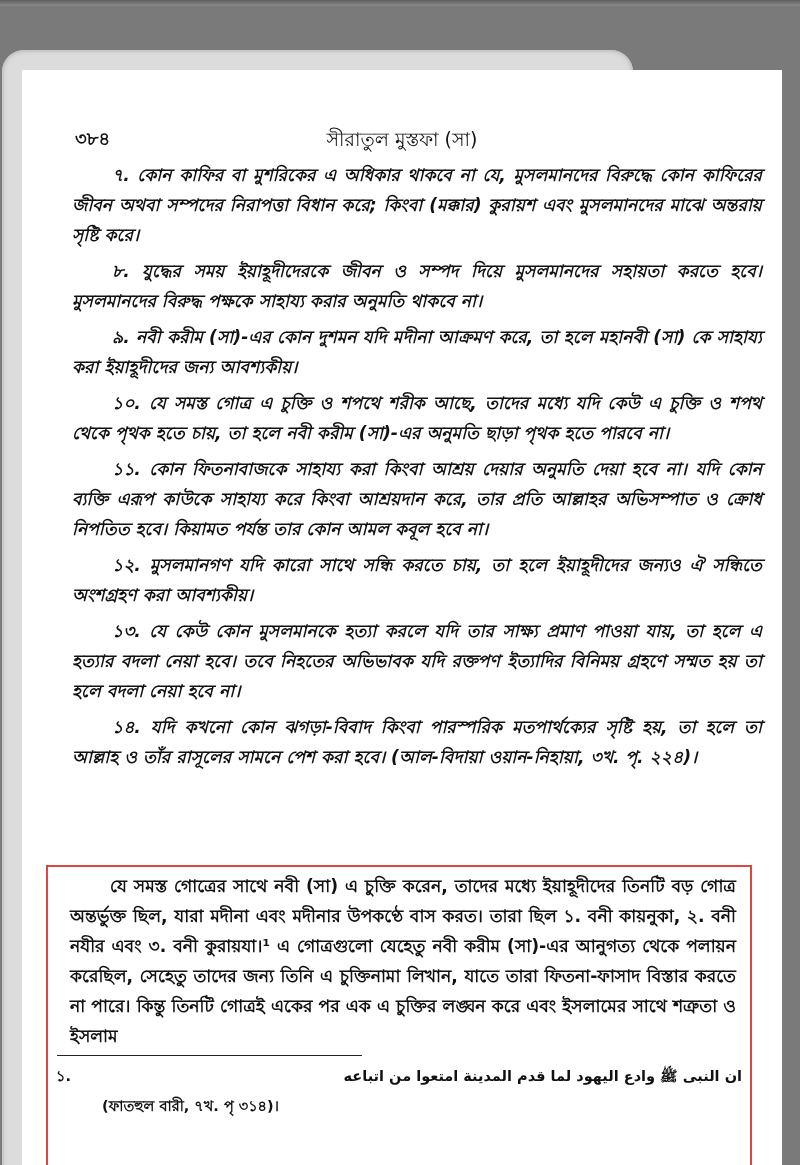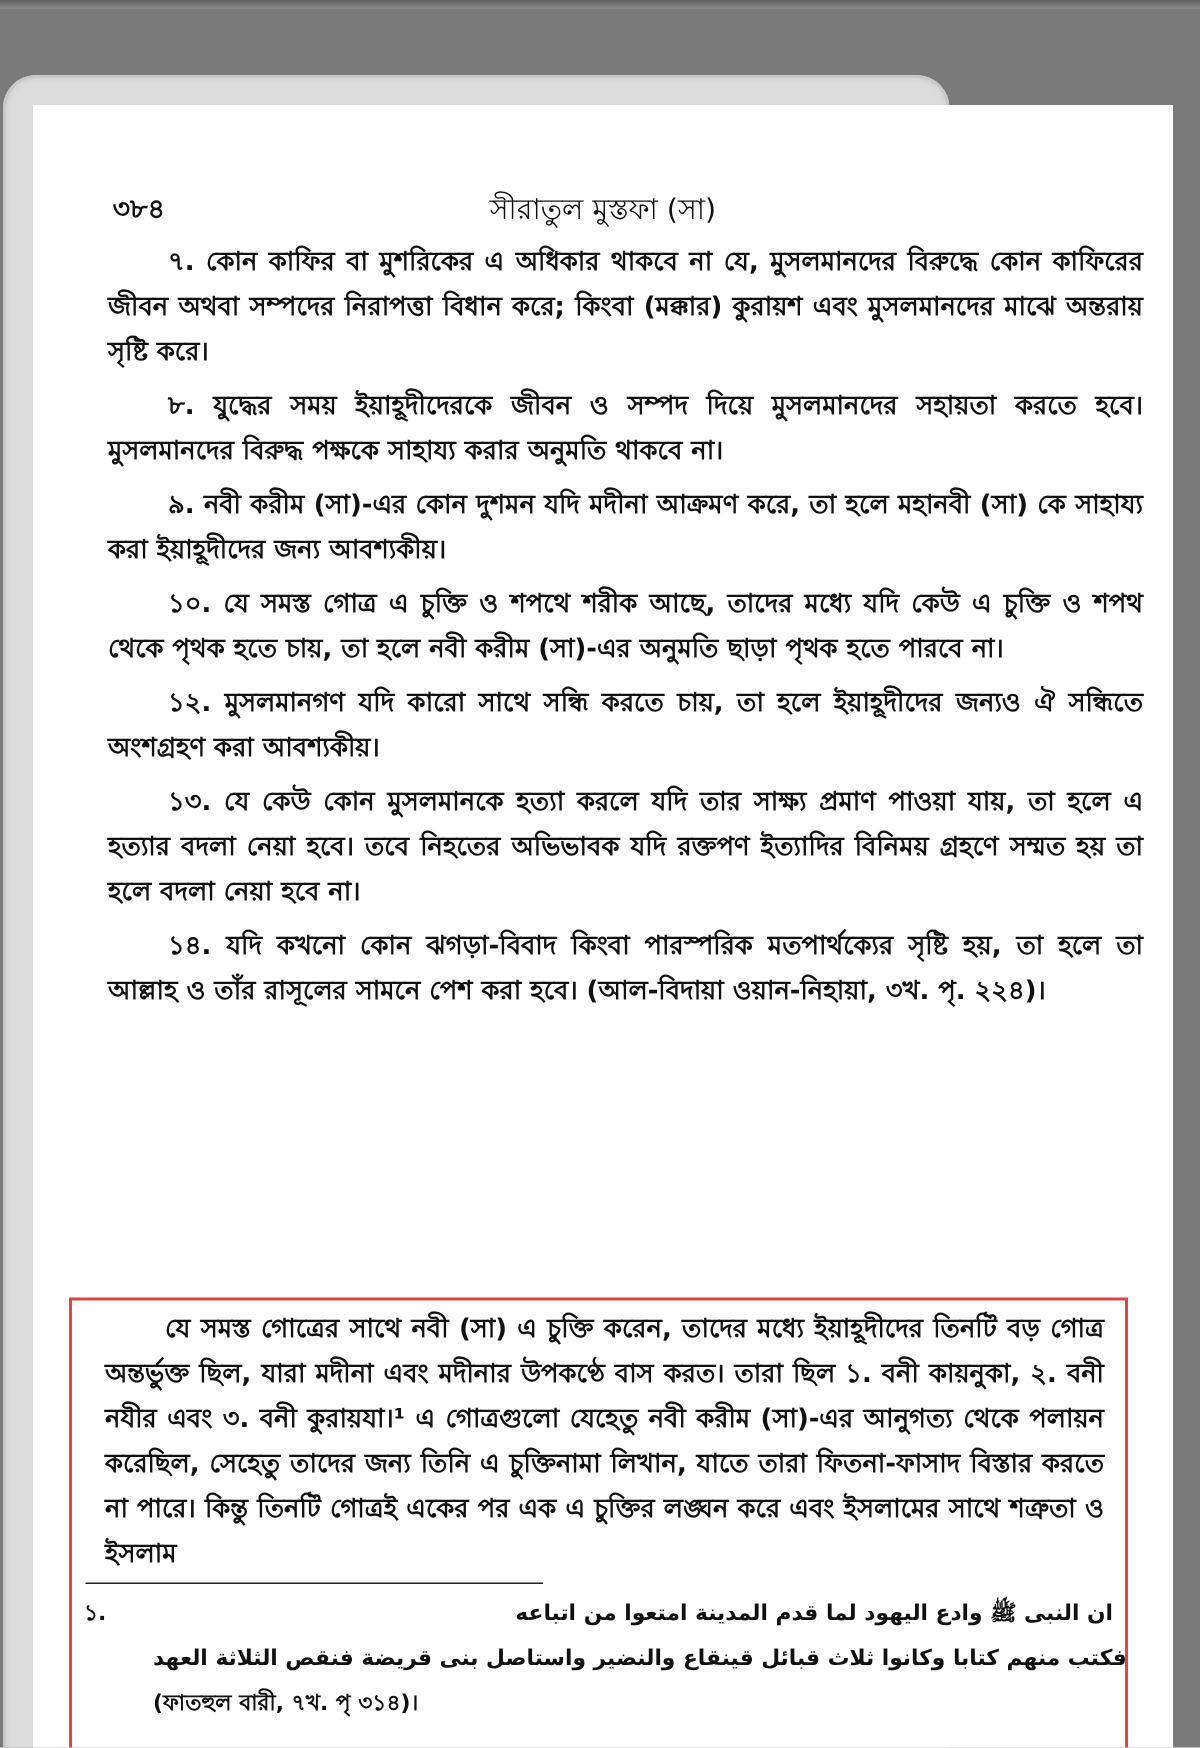--- a/index.html
+++ b/index.html
@@ -33,21 +33,21 @@
   }
   .running-title {
     position: absolute; left: 0; width: 760px; top: 0; text-align: center;
     font-size: 19px; font-weight: normal; color: #111;
   }
   .body-text {
     position: absolute; left: 50px; top: 90px; width: 690px;
     font-size: 17.2px; line-height: 30px; color: #111; font-weight: bold;
     text-align: justify;
   }
-  .para { margin: 0 0 6px 0; text-indent: 40px; }
+  .para { margin: 0 0 6px 0; text-indent: 40px; font-style: italic; }
   .boxed {
     position: absolute; left: 24px; top: 795px; width: 706px; height: 323px;
     border: 2px solid #d9473f;
     box-sizing: border-box;
   }
   .boxed-text {
     position: absolute; left: 22px; top: 4px; width: 666px;
     font-size: 17.2px; line-height: 30px; color: #111; font-weight: bold;
     text-align: justify; text-indent: 40px; margin: 0;
   }
@@ -74,37 +74,35 @@
     <div class="header">
       <span class="page-number">৩৮৪</span>
       <div class="running-title">সীরাতুল মুস্তফা (সা)</div>
     </div>
 
     <div class="body-text">
       <p class="para">৭. কোন কাফির বা মুশরিকের এ অধিকার থাকবে না যে, মুসলমানদের বিরুদ্ধে কোন কাফিরের জীবন অথবা সম্পদের নিরাপত্তা বিধান করে; কিংবা (মক্কার) কুরায়শ এবং মুসলমানদের মাঝে অন্তরায় সৃষ্টি করে।</p>
       <p class="para">৮. যুদ্ধের সময় ইয়াহূদীদেরকে জীবন ও সম্পদ দিয়ে মুসলমানদের সহায়তা করতে হবে। মুসলমানদের বিরুদ্ধ পক্ষকে সাহায্য করার অনুমতি থাকবে না।</p>
       <p class="para">৯. নবী করীম (সা)-এর কোন দুশমন যদি মদীনা আক্রমণ করে, তা হলে মহানবী (সা) কে সাহায্য করা ইয়াহূদীদের জন্য আবশ্যকীয়।</p>
       <p class="para">১০. যে সমস্ত গোত্র এ চুক্তি ও শপথে শরীক আছে, তাদের মধ্যে যদি কেউ এ চুক্তি ও শপথ থেকে পৃথক হতে চায়, তা হলে নবী করীম (সা)-এর অনুমতি ছাড়া পৃথক হতে পারবে না।</p>
+      <p class="para">১১. কোন ফিতনাবাজকে সাহায্য করা কিংবা আশ্রয় দেয়ার অনুমতি দেয়া হবে না। যদি কোন ব্যক্তি এরূপ কাউকে সাহায্য করে কিংবা আশ্রয়দান করে, তার প্রতি আল্লাহর অভিসম্পাত ও ক্রোধ নিপতিত হবে। কিয়ামত পর্যন্ত তার কোন আমল কবূল হবে না।</p>
       <p class="para">১২. মুসলমানগণ যদি কারো সাথে সন্ধি করতে চায়, তা হলে ইয়াহূদীদের জন্যও ঐ সন্ধিতে অংশগ্রহণ করা আবশ্যকীয়।</p>
       <p class="para">১৩. যে কেউ কোন মুসলমানকে হত্যা করলে যদি তার সাক্ষ্য প্রমাণ পাওয়া যায়, তা হলে এ হত্যার বদলা নেয়া হবে। তবে নিহতের অভিভাবক যদি রক্তপণ ইত্যাদির বিনিময় গ্রহণে সম্মত হয় তা হলে বদলা নেয়া হবে না।</p>
       <p class="para">১৪. যদি কখনো কোন ঝগড়া-বিবাদ কিংবা পারস্পরিক মতপার্থক্যের সৃষ্টি হয়, তা হলে তা আল্লাহ ও তাঁর রাসূলের সামনে পেশ করা হবে। (আল-বিদায়া ওয়ান-নিহায়া, ৩খ. পৃ. ২২৪)।</p>
     </div>
 
     <div class="boxed">
       <p class="boxed-text">যে সমস্ত গোত্রের সাথে নবী (সা) এ চুক্তি করেন, তাদের মধ্যে ইয়াহূদীদের তিনটি বড় গোত্র অন্তর্ভুক্ত ছিল, যারা মদীনা এবং মদীনার উপকণ্ঠে বাস করত। তারা ছিল ১. বনী কায়নুকা, ২. বনী নযীর এবং ৩. বনী কুরায়যা।¹ এ গোত্রগুলো যেহেতু নবী করীম (সা)-এর আনুগত্য থেকে পলায়ন করেছিল, সেহেতু তাদের জন্য তিনি এ চুক্তিনামা লিখান, যাতে তারা ফিতনা-ফাসাদ বিস্তার করতে না পারে। কিন্তু তিনটি গোত্রই একের পর এক এ চুক্তির লঙ্ঘন করে এবং ইসলামের সাথে শত্রুতা ও ইসলাম</p>
       <div class="fn-rule"></div>
       <div class="footnote">
         <div class="fn-line">
           <span class="fn-num">১.</span>
           <span class="fn-arabic">ان النبى ﷺ وادع اليهود لما قدم المدينة امتعوا من اتباعه</span>
         </div>
         <div class="fn-line indent">
-          <span class="fn-arabic">فكتب منهم كتابا وكانوا ثلاث قبائل قينقاع والنضير واستاصل بنى قريضة فنقص الثلاثة العهد</span>
-        </div>
-        <div class="fn-line indent">
           <span style="order:2">(ফাতহুল বারী, ৭খ. পৃ ৩১৪)।</span>
           <span style="flex:1;order:3"></span>
         </div>
       </div>
     </div>
 
   </div>
 </div>
 
 </body></html>

